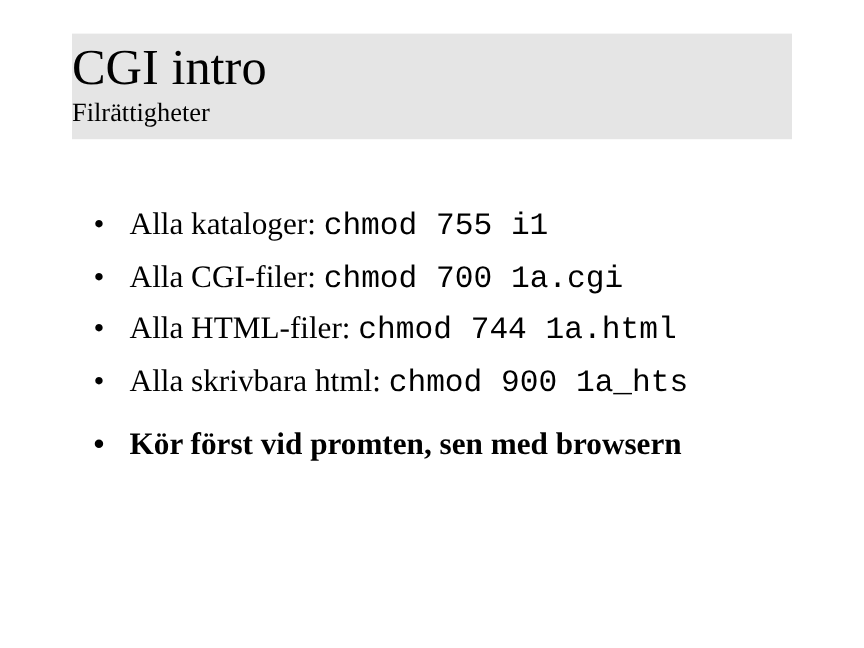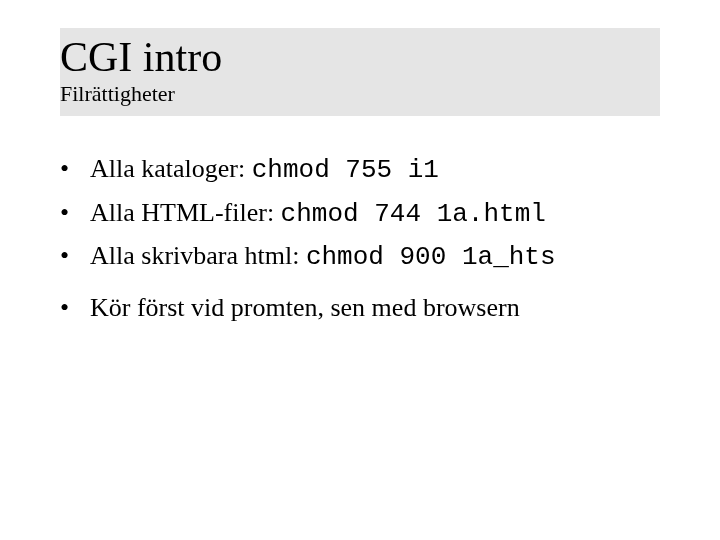--- a/index.html
+++ b/index.html
@@ -39,39 +39,40 @@
     font-weight: normal;
   }
   .content {
     position: absolute;
     left: 56px;
     top: 150px;
     width: 620px;
   }
   ul.bullets {
     list-style: none;
-    margin: 0;
+    margin: 18px;
     padding: 0;
   }
   ul.bullets li {
     font-size: 26px;
     line-height: 1.45;
     padding-left: 34px;
     position: relative;
     margin: 0 0 4px 0;
   }
   ul.bullets li::before {
     content: "•";
     position: absolute;
     left: 4px;
     top: 0;
     font-size: 26px;
   }
   ul.bullets li.gap-above {
     margin-top: 12px;
+    font-weight: bold;
   }
   .mono {
     font-family: "Courier New", Courier, monospace;
   }
 </style>
 </head>
 <body>
 
 <div class="slide">
 
@@ -80,20 +81,23 @@
     <div class="title-sub">Filrättigheter</div>
   </div>
 
   <div class="content">
     <ul class="bullets">
 
       <li>
         <span>Alla kataloger: </span><span class="mono">chmod 755 i1</span>
       </li>
 
+      <li>
+        <span>Alla CGI-filer: </span><span class="mono">chmod 700 1a.cgi</span>
+      </li>
 
       <li>
         <span>Alla HTML-filer: </span><span class="mono">chmod 744 1a.html</span>
       </li>
 
       <li>
         <span>Alla skrivbara html: </span><span class="mono">chmod 900 1a_hts</span>
       </li>
 
       <li class="gap-above">

